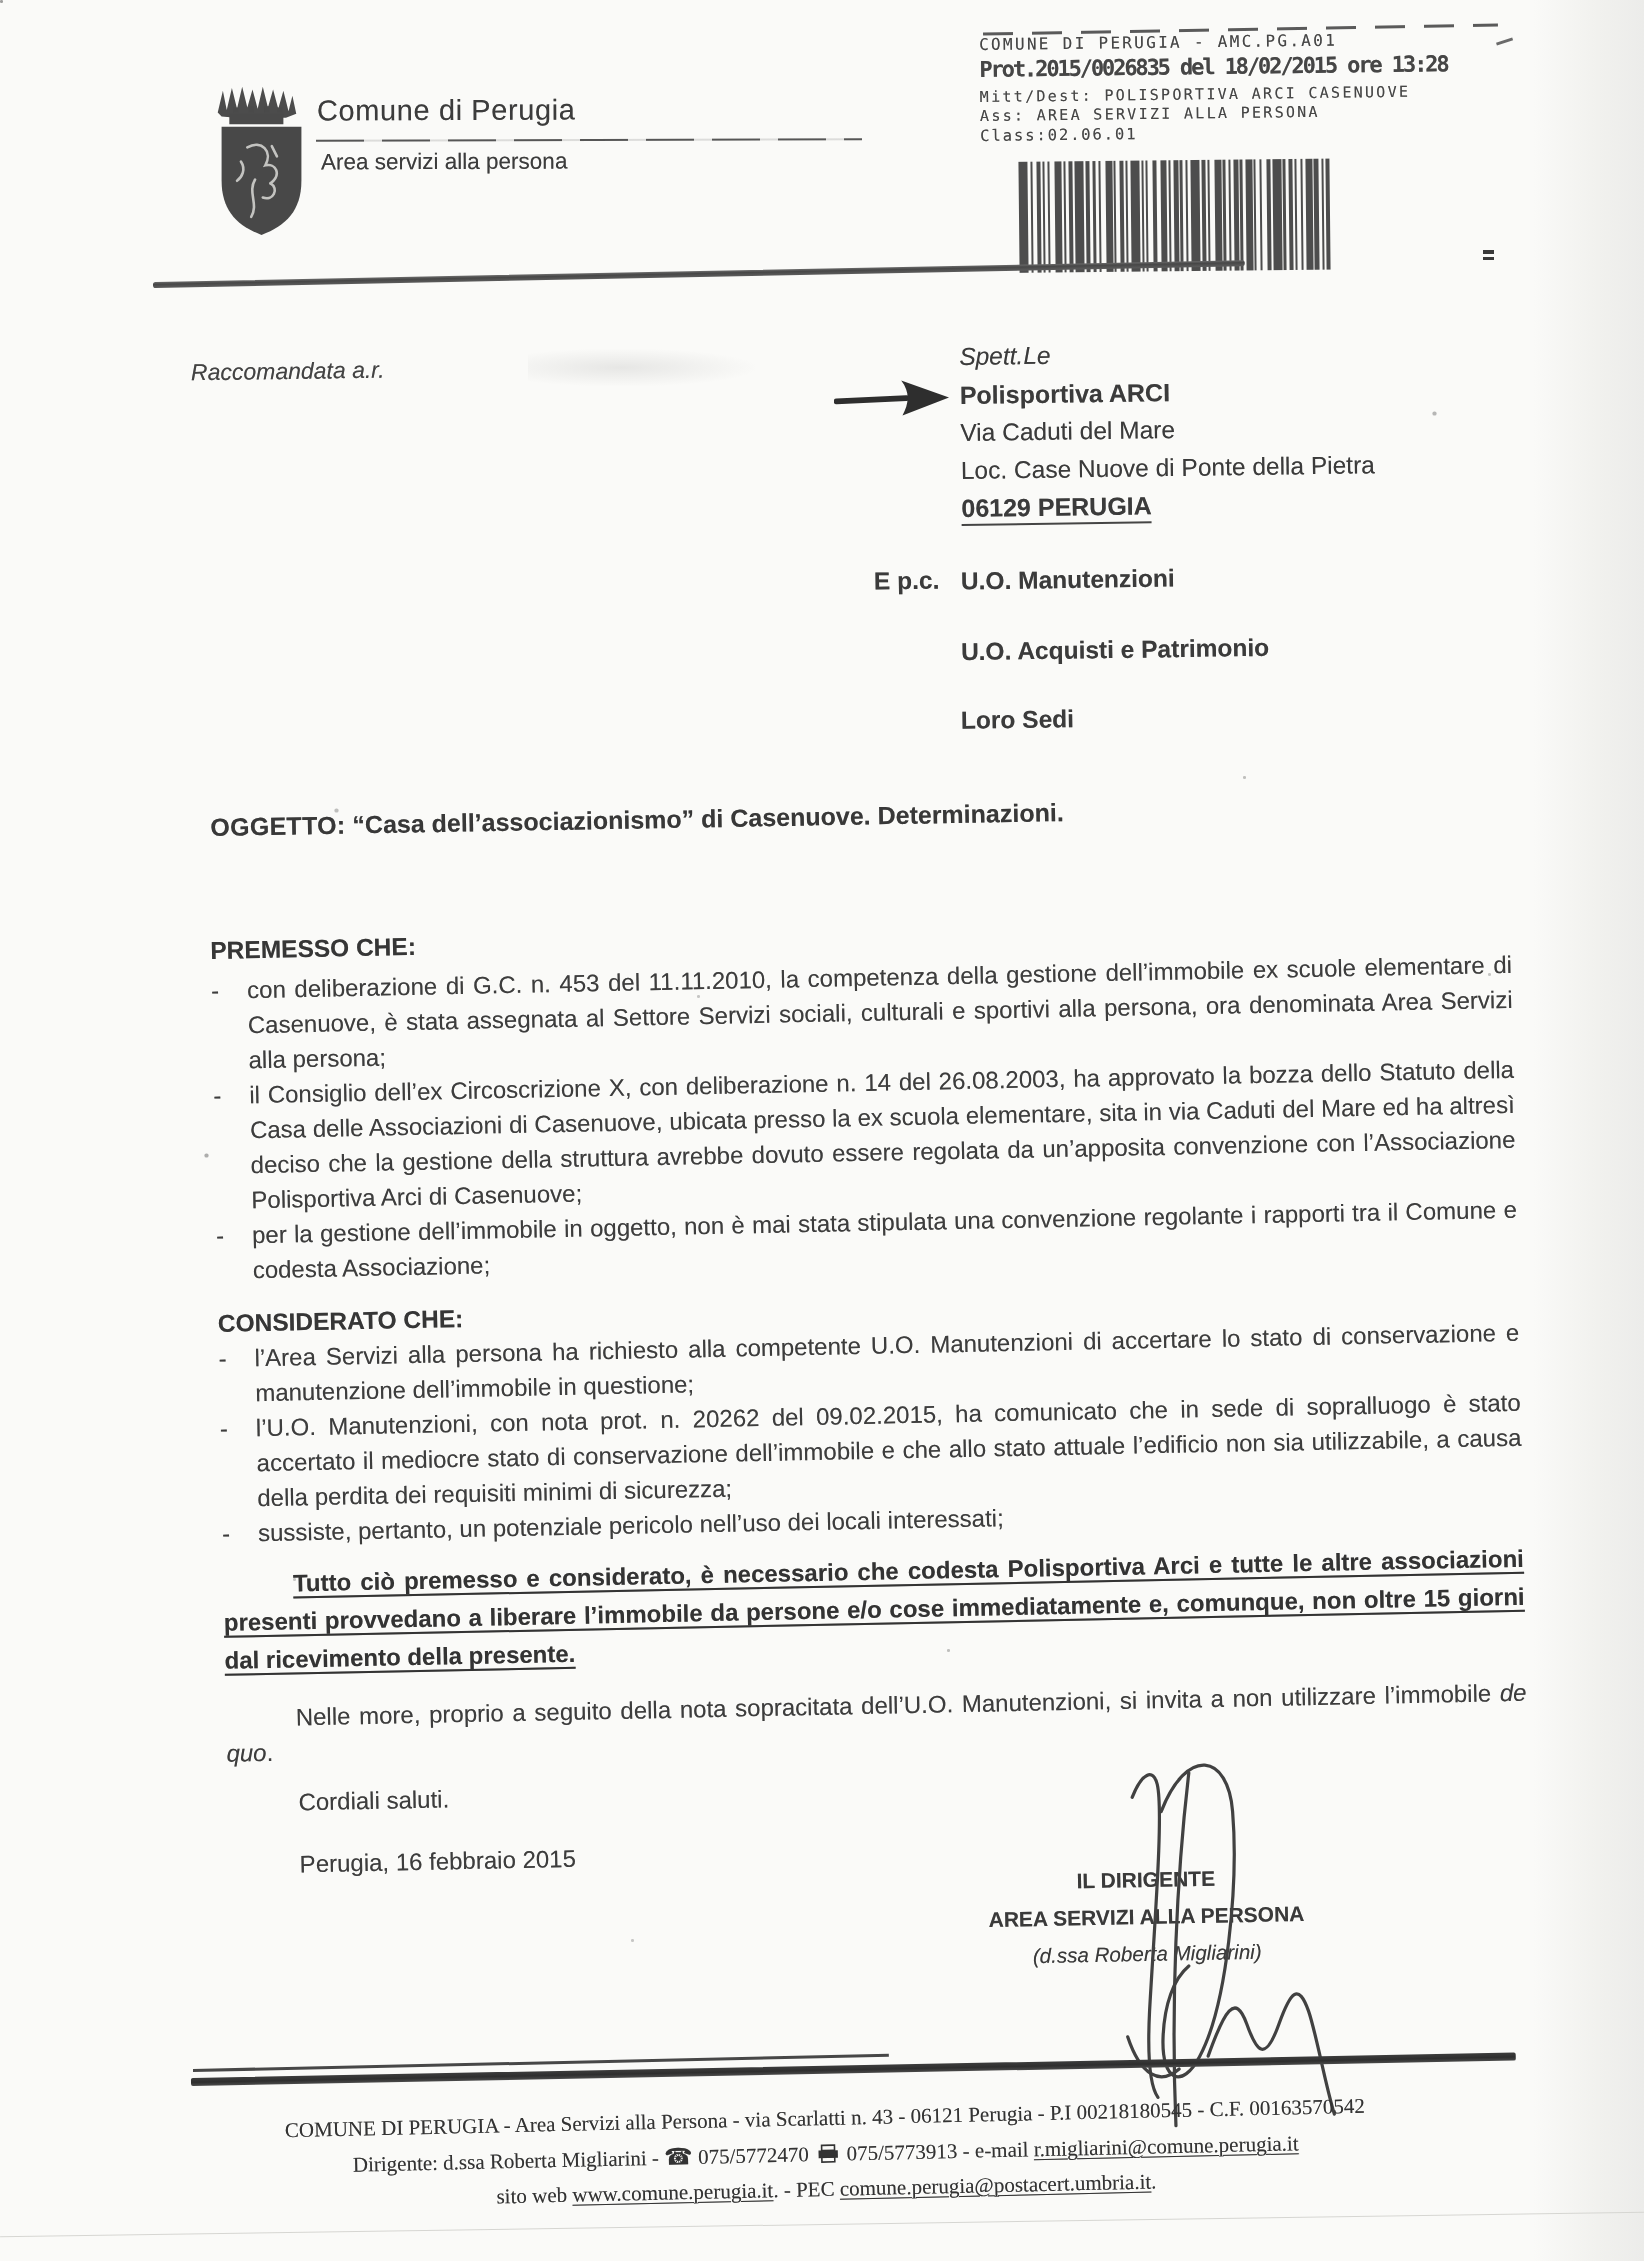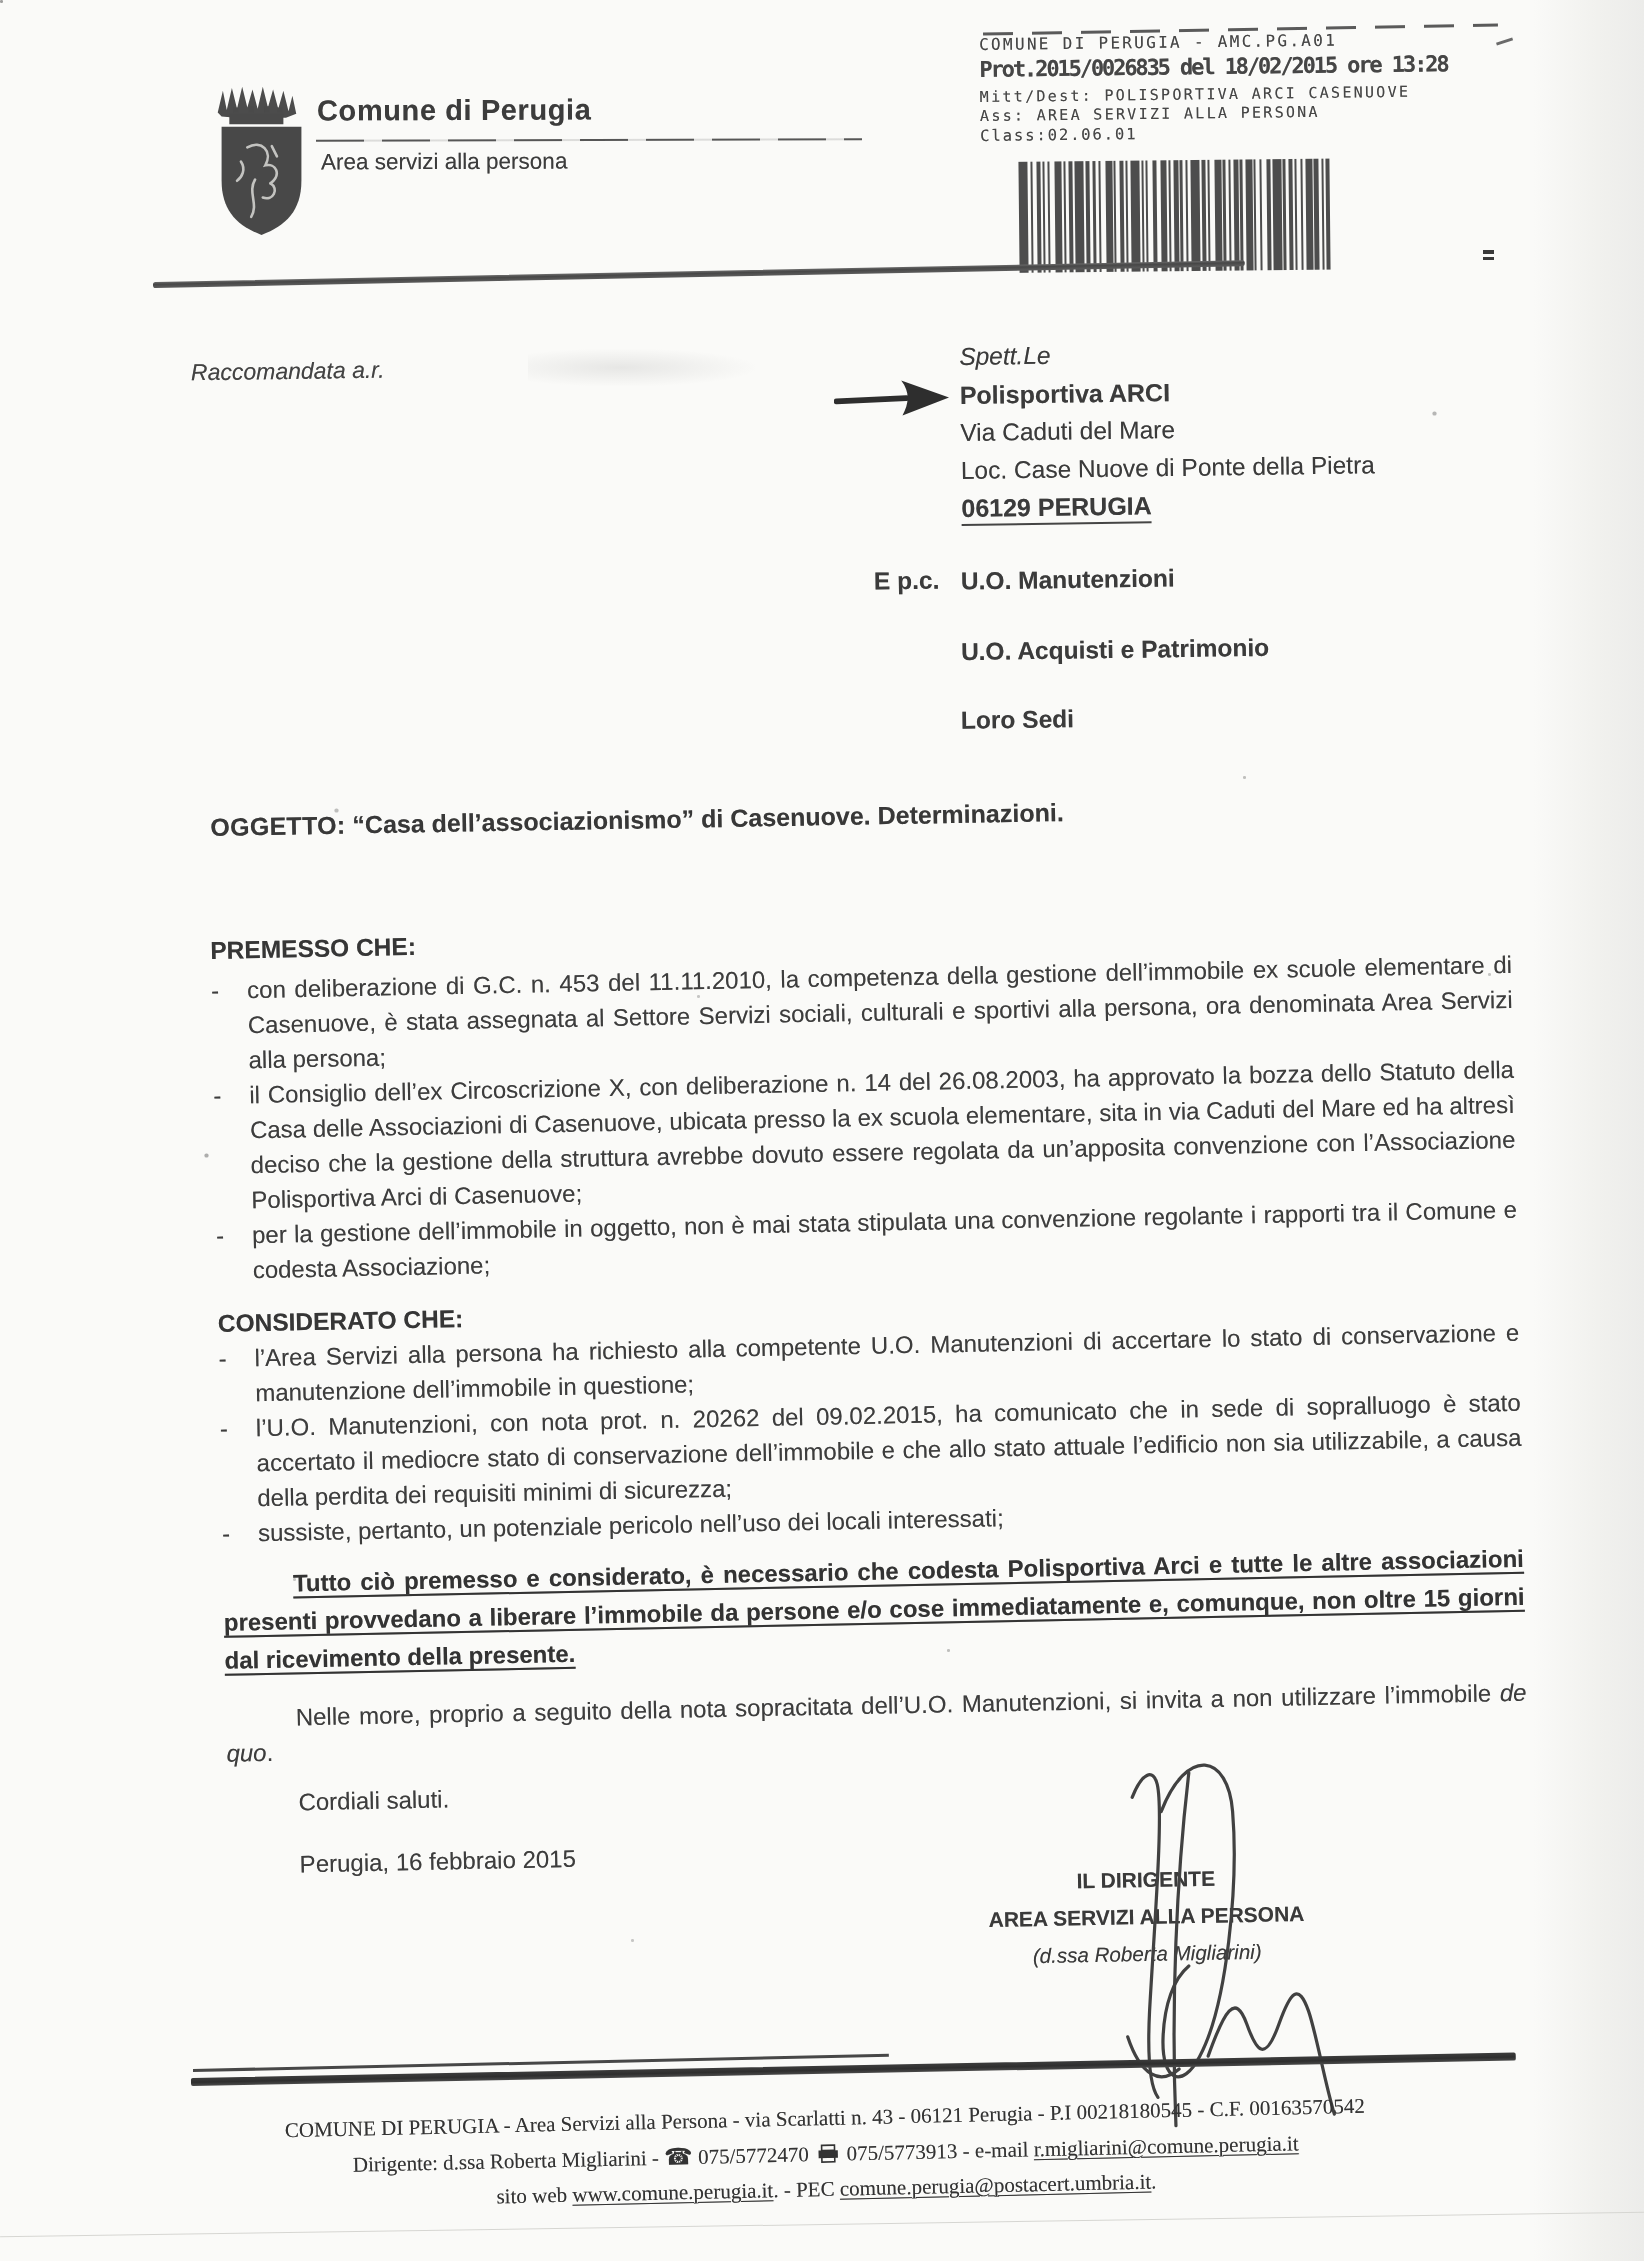--- a/index.html
+++ b/index.html
@@ -12,21 +12,21 @@
   #page{
     position:relative;width:1644px;height:2261px;overflow:hidden;
     background:linear-gradient(90deg,#fafaf8 0 1533px, #f1f1ee 1598px, #ececea 1644px);
     color:#3d3d3d;
   }
   .scan{ text-shadow:0 0 0.6px rgba(60,60,60,.45); }
   .abs{ position:absolute; }
 
   
   #crest{ left:210px; top:84px; width:103px; height:155px; filter:blur(0.3px); }
-  #org-name{ left:317px; top:94px; font-size:29px; font-weight:bold; color:#3c3c3c; letter-spacing:0.6px; transform:rotate(-.2deg);}
+  #org-name{ left:317px; top:94px; font-size:29px; font-weight:normal; color:#3c3c3c; letter-spacing:0.6px; transform:rotate(-.2deg);}
   #org-rule{ left:316px; top:139px; width:546px; height:1.9px;
     background:repeating-linear-gradient(90deg,#565656 0 48px, rgba(86,86,86,.18) 48px 66px);
     transform:rotate(-.15deg);}
   #dept-name{ left:321px; top:149px; font-size:22.5px; color:#3c3c3c; transform:rotate(-.2deg);}
 
   
   #top-dashes{ left:983px; top:28px; width:515px; height:3.2px;
     background:repeating-linear-gradient(90deg,#5a5a5a 0 30px, rgba(90,90,90,0) 30px 49px);
     transform:rotate(-1deg);}
   #top-dash-tail{ left:1496px; top:40px; width:17px; height:2.6px; background:#6a6a6a; transform:rotate(-18deg);}

